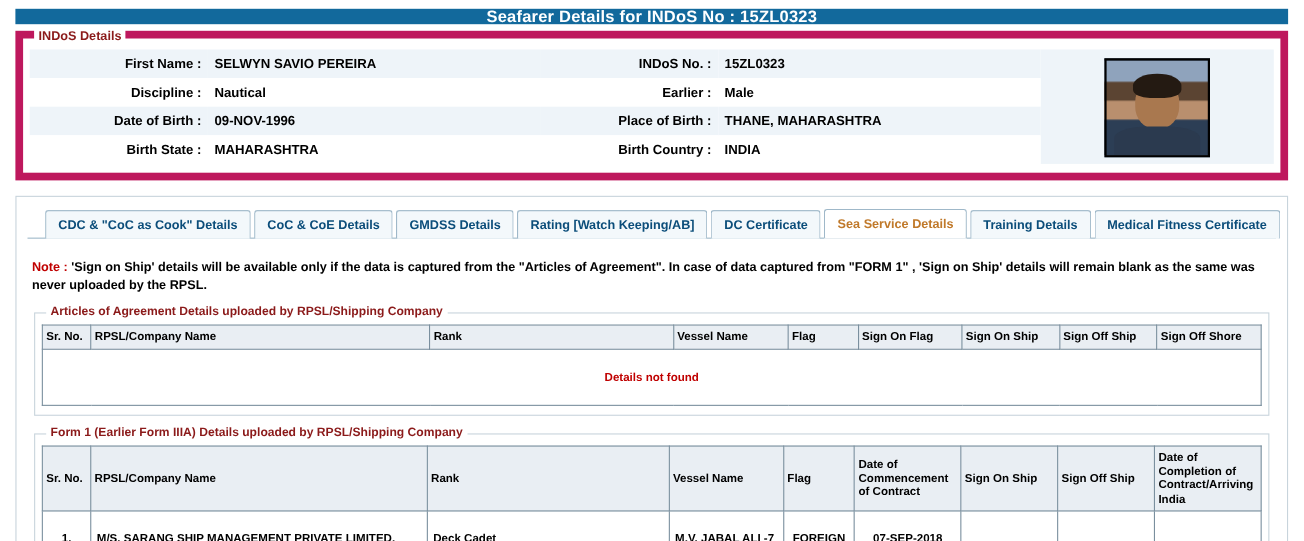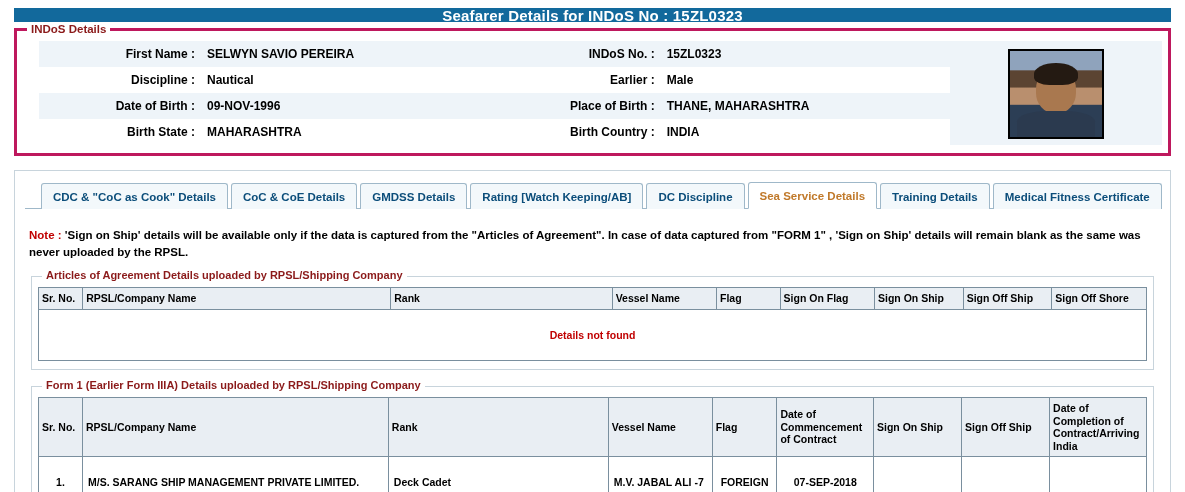--- a/index.html
+++ b/index.html
@@ -28,24 +28,24 @@
     align-items: center;
     justify-content: center;
     font-size: 15px;
     font-weight: bold;
     letter-spacing: .2px;
   }
 
   
   .indos-wrap {
     margin: 6px 14px 0 14px;
-    border: 3px solid #be185d;
-    background: #ffffff;
-    position: relative;
-    padding: 10px 6px 8px 22px;
+    border: 7px solid #be185d;
+    background: #ffffff;
+    position: relative;
+    padding: 10px 6px 8px 6px;
   }
   .legend {
     position: absolute;
     top: -8px;
     left: 10px;
     background: #ffffff;
     padding: 0 4px;
     color: #8b1a1a;
     font-weight: bold;
     font-size: 11.5px;
@@ -246,21 +246,21 @@
     </tbody>
       </table>
   </div>
 
   <div class="panel">
     <div class="tabs">
       <div class="tab">CDC &amp; "CoC as Cook" Details</div>
       <div class="tab">CoC &amp; CoE Details</div>
       <div class="tab">GMDSS Details</div>
       <div class="tab">Rating [Watch Keeping/AB]</div>
-      <div class="tab">DC Discipline</div>
+      <div class="tab">DC Certificate</div>
       <div class="tab active">Sea Service Details</div>
       <div class="tab">Training Details</div>
       <div class="tab">Medical Fitness Certificate</div>
     </div>
 
     <div class="note">
       <span class="note-head">Note :</span><span> 'Sign on Ship' details will be available only if the data is captured from the "Articles of Agreement". In case of data captured from "FORM 1" , 'Sign on Ship' details will remain blank as the same was never uploaded by the RPSL.</span>
     </div>
 
     <div class="section">

